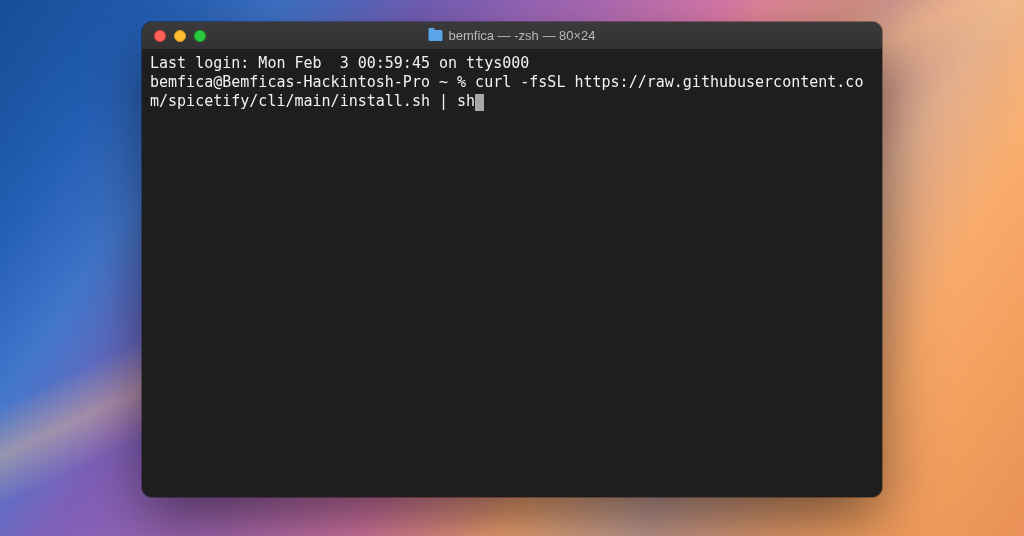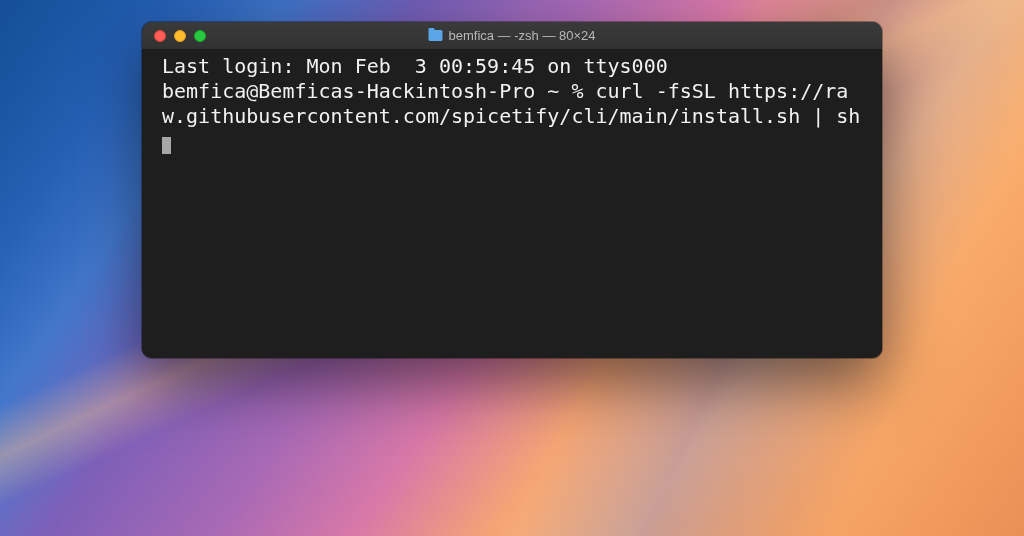--- a/index.html
+++ b/index.html
@@ -41,21 +41,21 @@
         linear-gradient(155deg, transparent 40%, rgba(255,200,140,0.4) 45%, transparent 50%),
         linear-gradient(135deg, rgba(30,80,160,0.6) 0%, transparent 35%),
         linear-gradient(115deg, transparent 60%, rgba(90,70,180,0.3) 70%, rgba(255,180,120,0.4) 85%);
     }
     
     .terminal-window {
       position: absolute;
       left: 142px;
       top: 22px;
       width: 740px;
-      height: 336px;
+      height: 475px;
       background: #1e1e1e;
       border-radius: 10px;
       box-shadow: 0 25px 60px rgba(0,0,0,0.5), 0 0 0 1px rgba(0,0,0,0.3);
       overflow: hidden;
       display: flex;
       flex-direction: column;
     }
     
     .titlebar {
       height: 28px;
@@ -107,23 +107,23 @@
       position:absolute;
       top:-2px; left:0;
       width:6px; height:3px;
       background:#5aa5e8;
       border-radius: 1px 1px 0 0;
     }
     
     .terminal-body {
       flex: 1;
       background: #1e1e1e;
-      padding: 4px 20px;
+      padding: 4px 8px;
       font-family: "SF Mono", "Menlo", "Monaco", monospace;
-      font-size: 20px;
+      font-size: 15px;
       line-height: 1.25;
       color: #f2f2f2;
       white-space: pre-wrap;
       word-break: break-all;
       overflow: hidden;
     }
     
     .cursor-block {
       display: inline-block;
       width: 8.7px;

